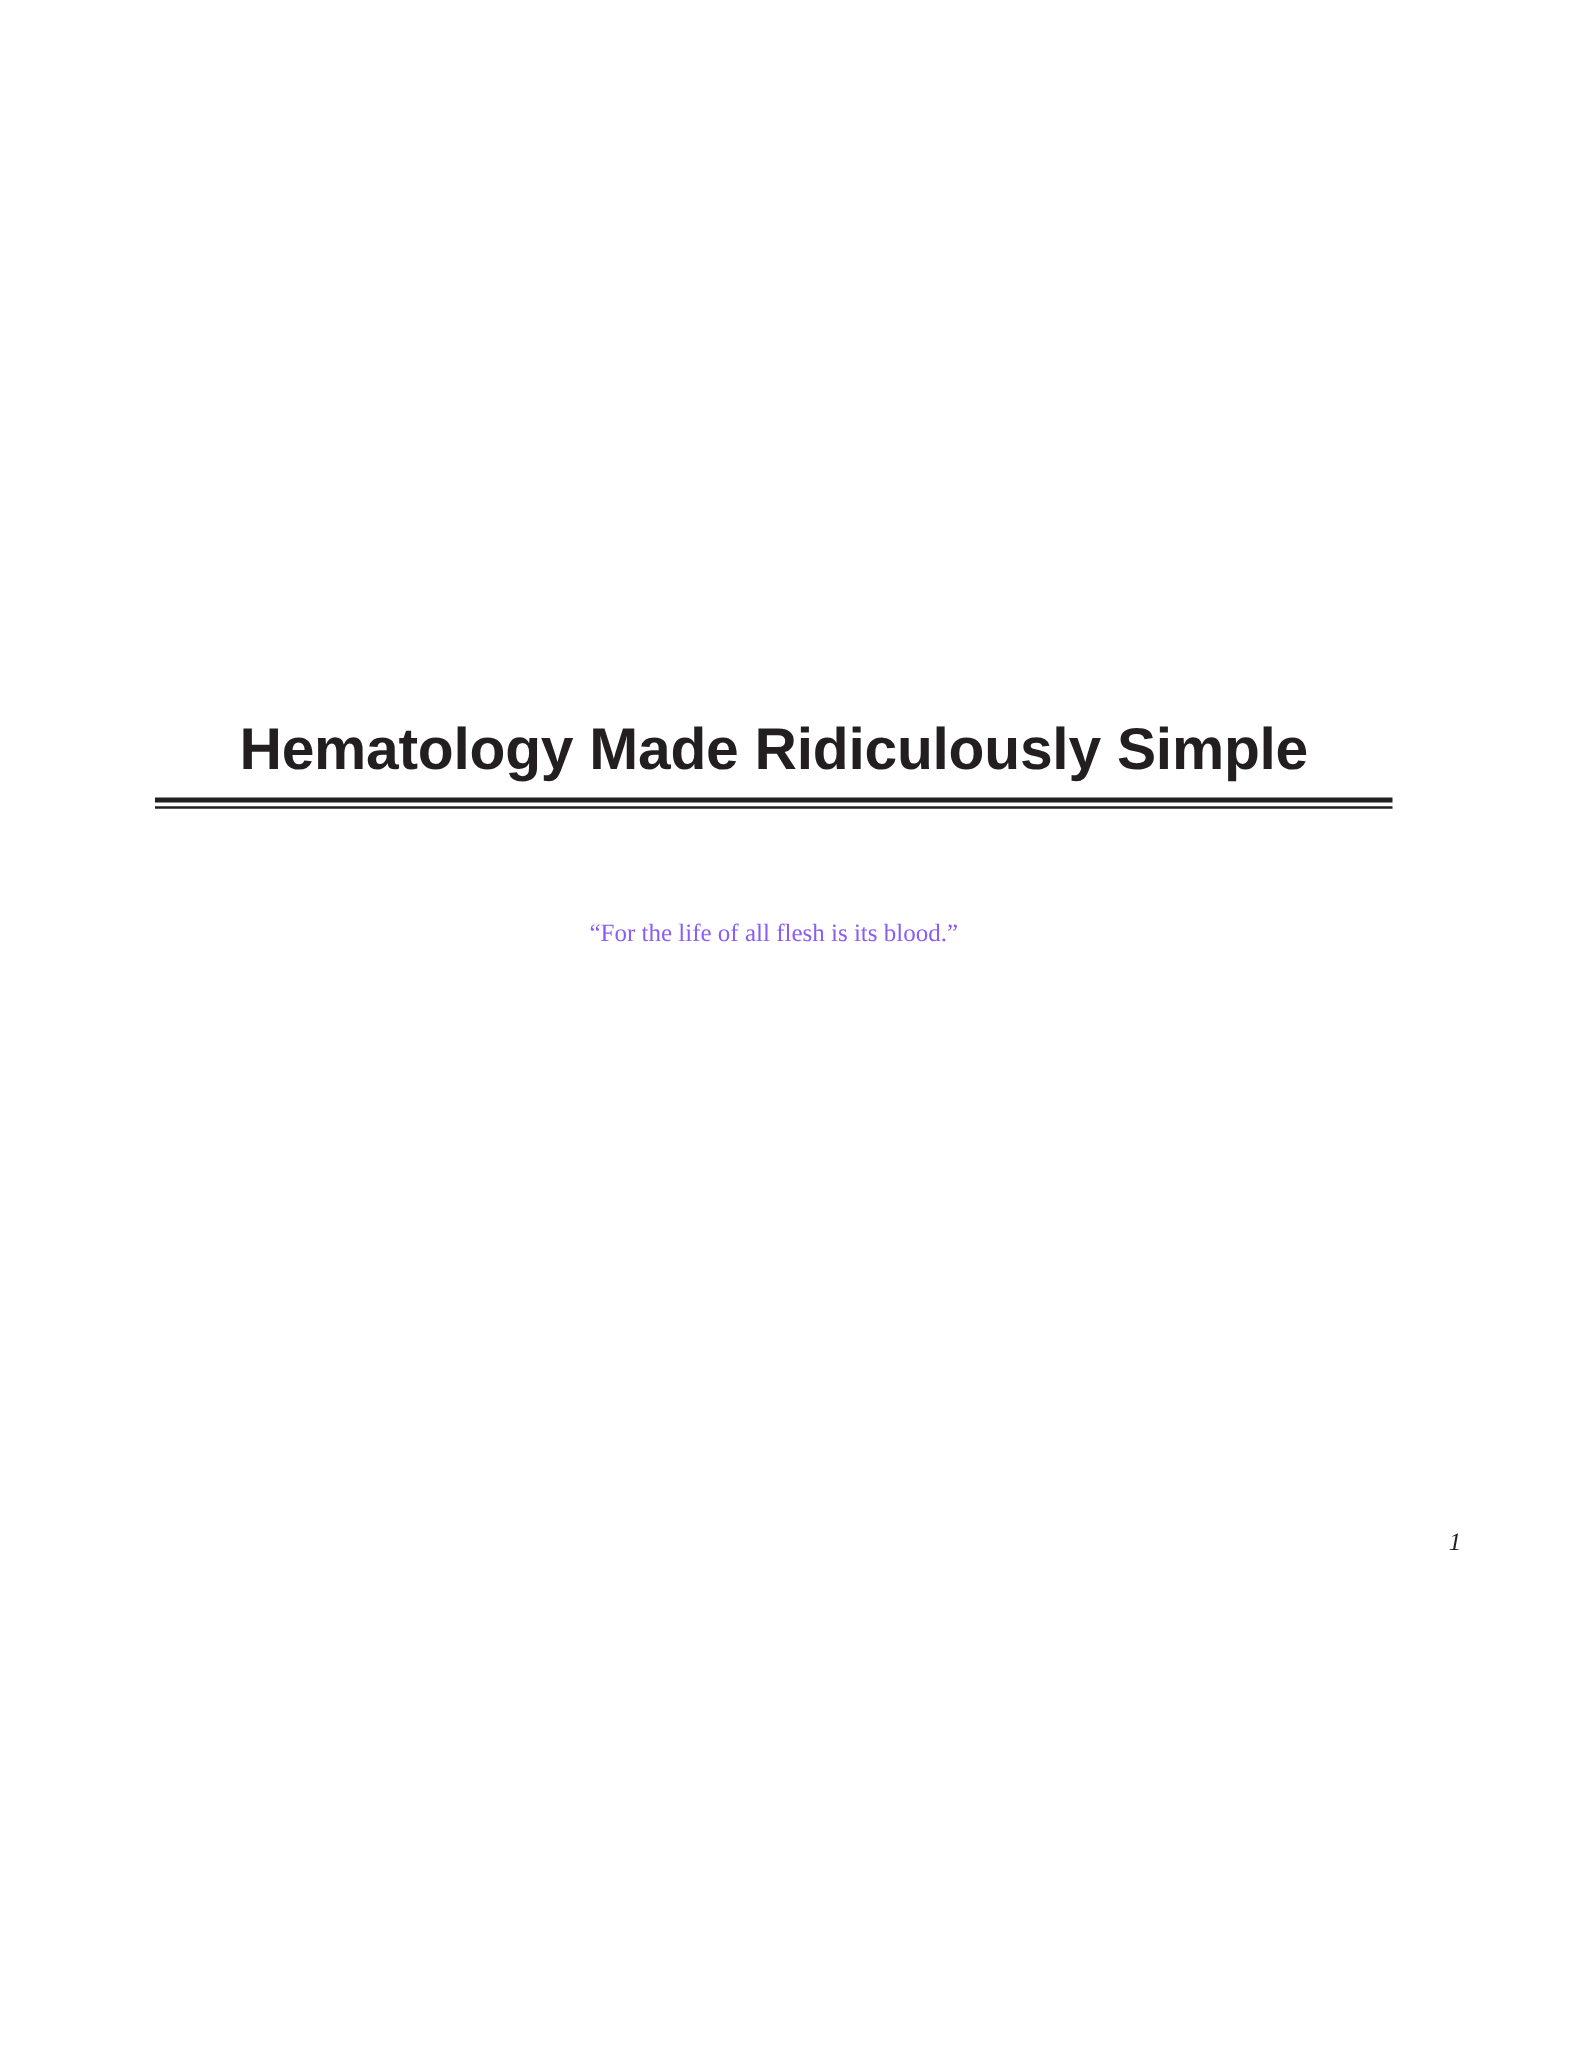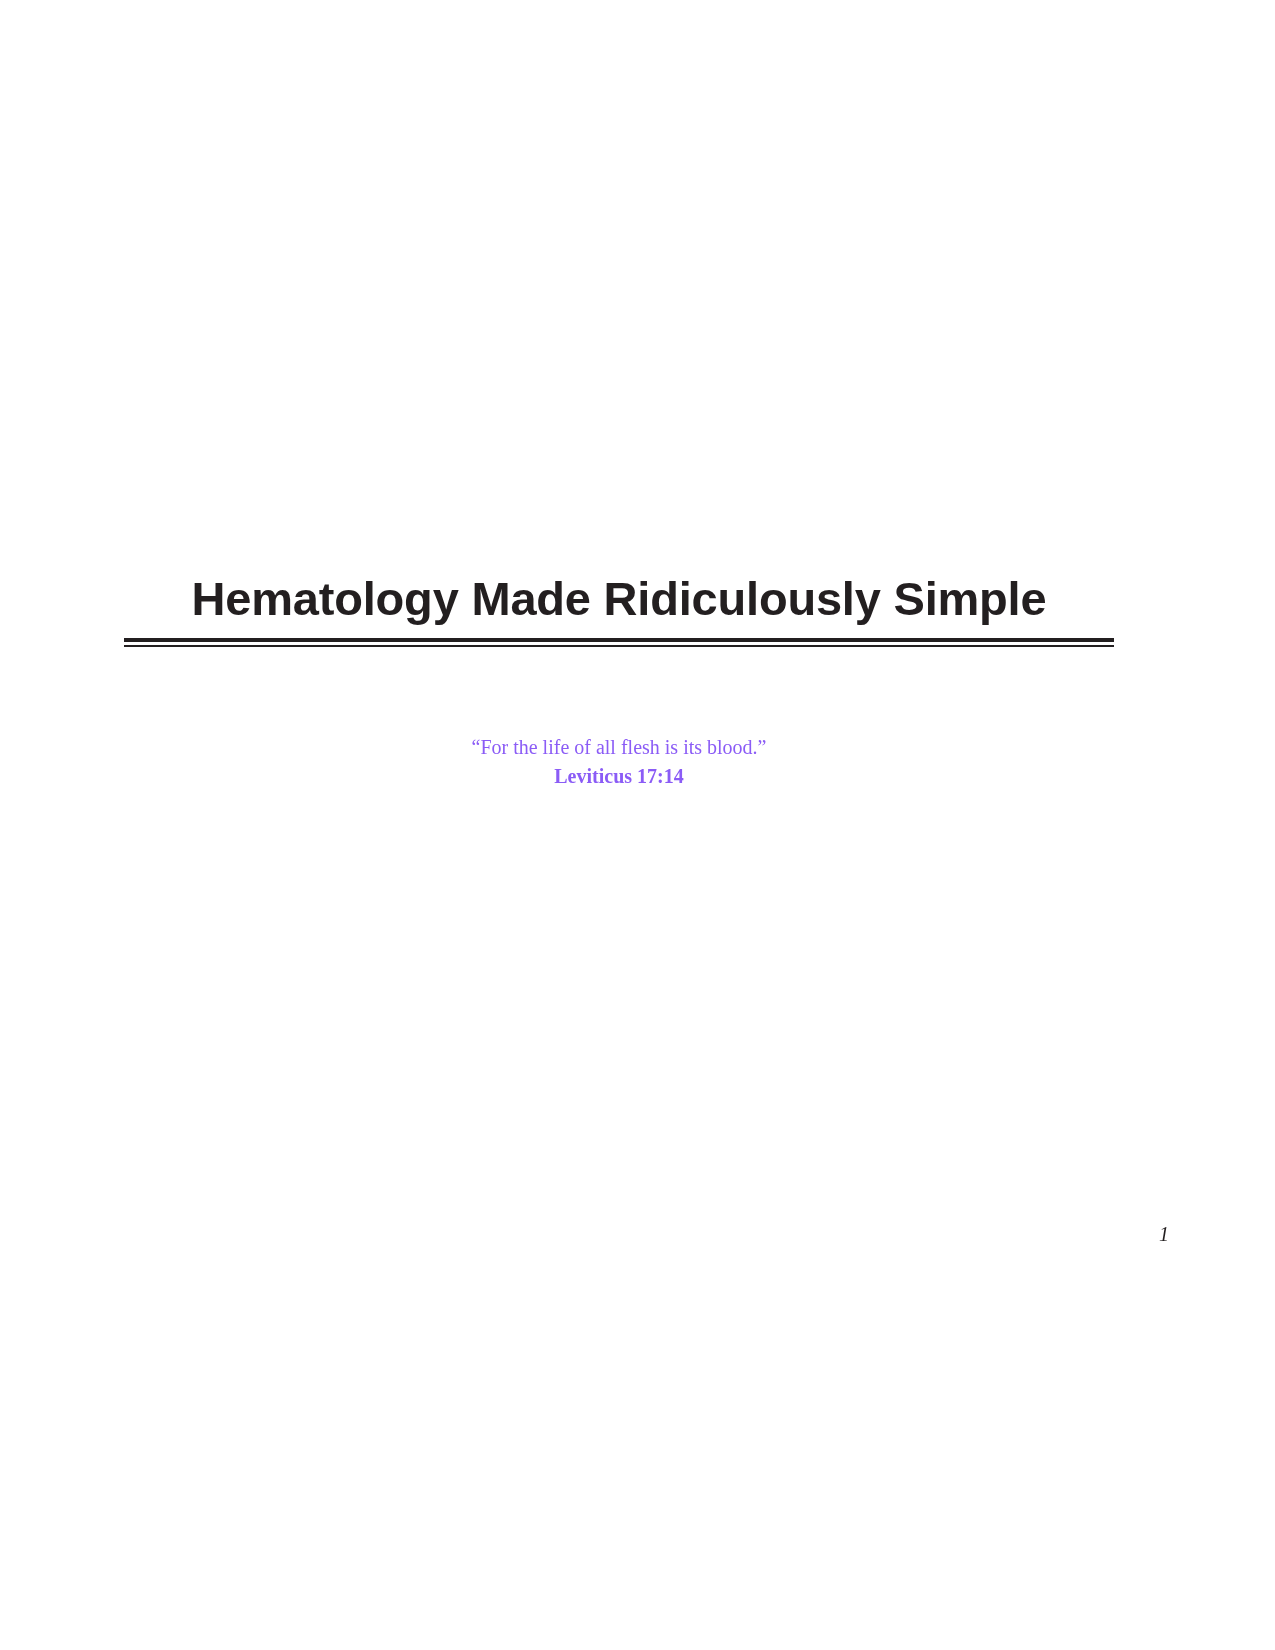--- a/index.html
+++ b/index.html
@@ -88,18 +88,17 @@
 <div class="page">
 
   <div class="title-block">
     <h1 class="doc-title">Hematology Made Ridiculously Simple</h1>
     <div class="rule-thick"></div>
     <div class="rule-thin"></div>
   </div>
 
   <div class="epigraph">
     <p class="epigraph-quote">“For the life of all flesh is its blood.”</p>
-    <p class="epigraph-source">Leviticus 17:14</p>
   </div>
 
   <div class="page-number">1</div>
 
 </div>
 
 </body></html>

